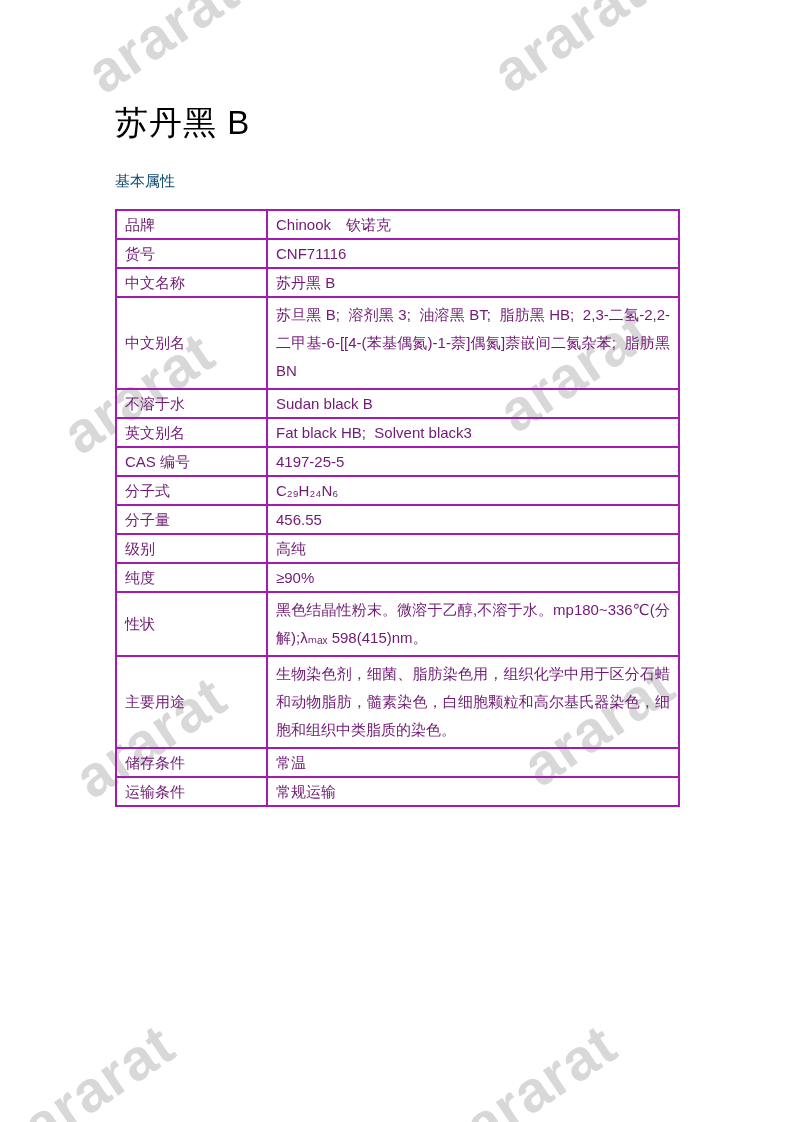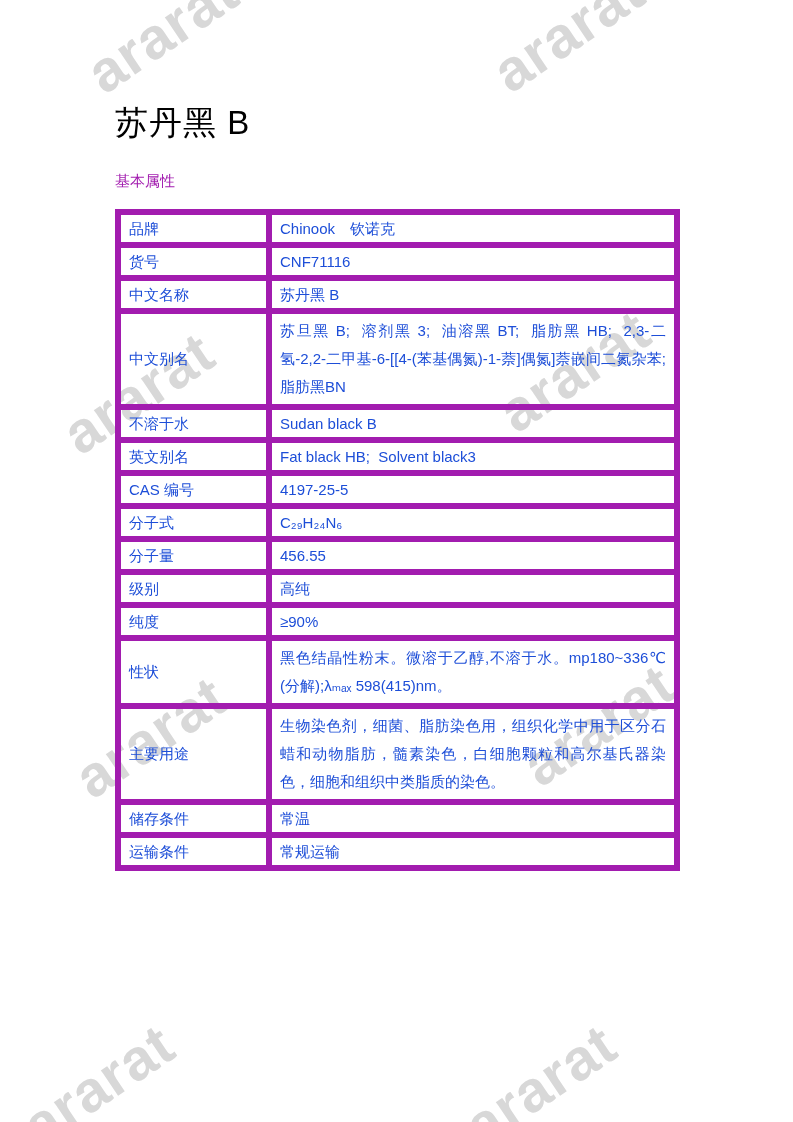--- a/index.html
+++ b/index.html
@@ -47,37 +47,37 @@
     font-weight: 400;
     color: #000000;
     letter-spacing: 1px;
   }
   .section-heading {
     margin: 0;
     margin-top: 27px;
     font-size: 15px;
     line-height: 20px;
     font-weight: 400;
-    color: #a21caf;
+    color: #0c4a6e;
   }
   table.props {
     margin-top: 18px;
     width: 565px;
     border-collapse: collapse;
     table-layout: fixed;
     background: transparent;
   }
   .props col.c-label { width: 151px; }
   .props td {
-    border: 6px solid #a21caf;
+    border: 2px solid #a21caf;
     font-size: 15px;
     line-height: 27px;
     vertical-align: middle;
     padding: 0 8px;
-    color: #1d4ed8;
+    color: #701a75;
     background: transparent;
     overflow: hidden;
   }
   .props tr { height: 27px; }
   .props tr.multi { height: auto; }
   .props tr.multi td { padding-top: 3px; padding-bottom: 3px; line-height: 28px; }
   .props td.val { white-space: pre-wrap; }
   .props tr.multi td.val { text-align: justify; }
 </style>
 </head>

